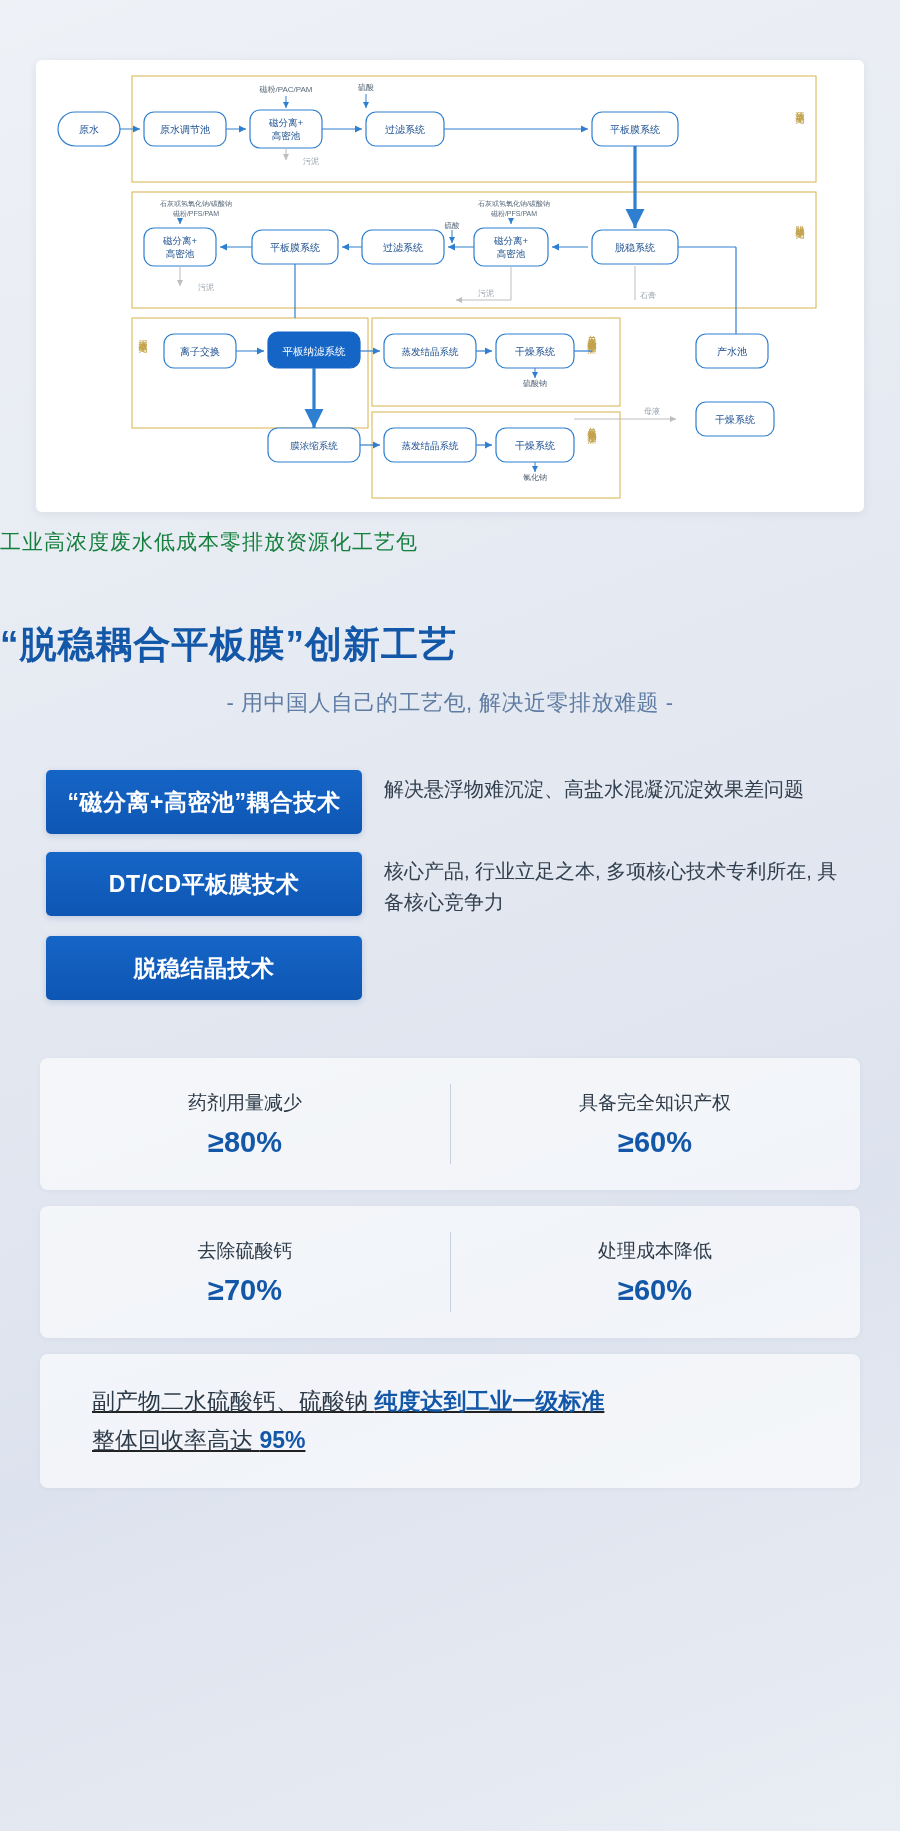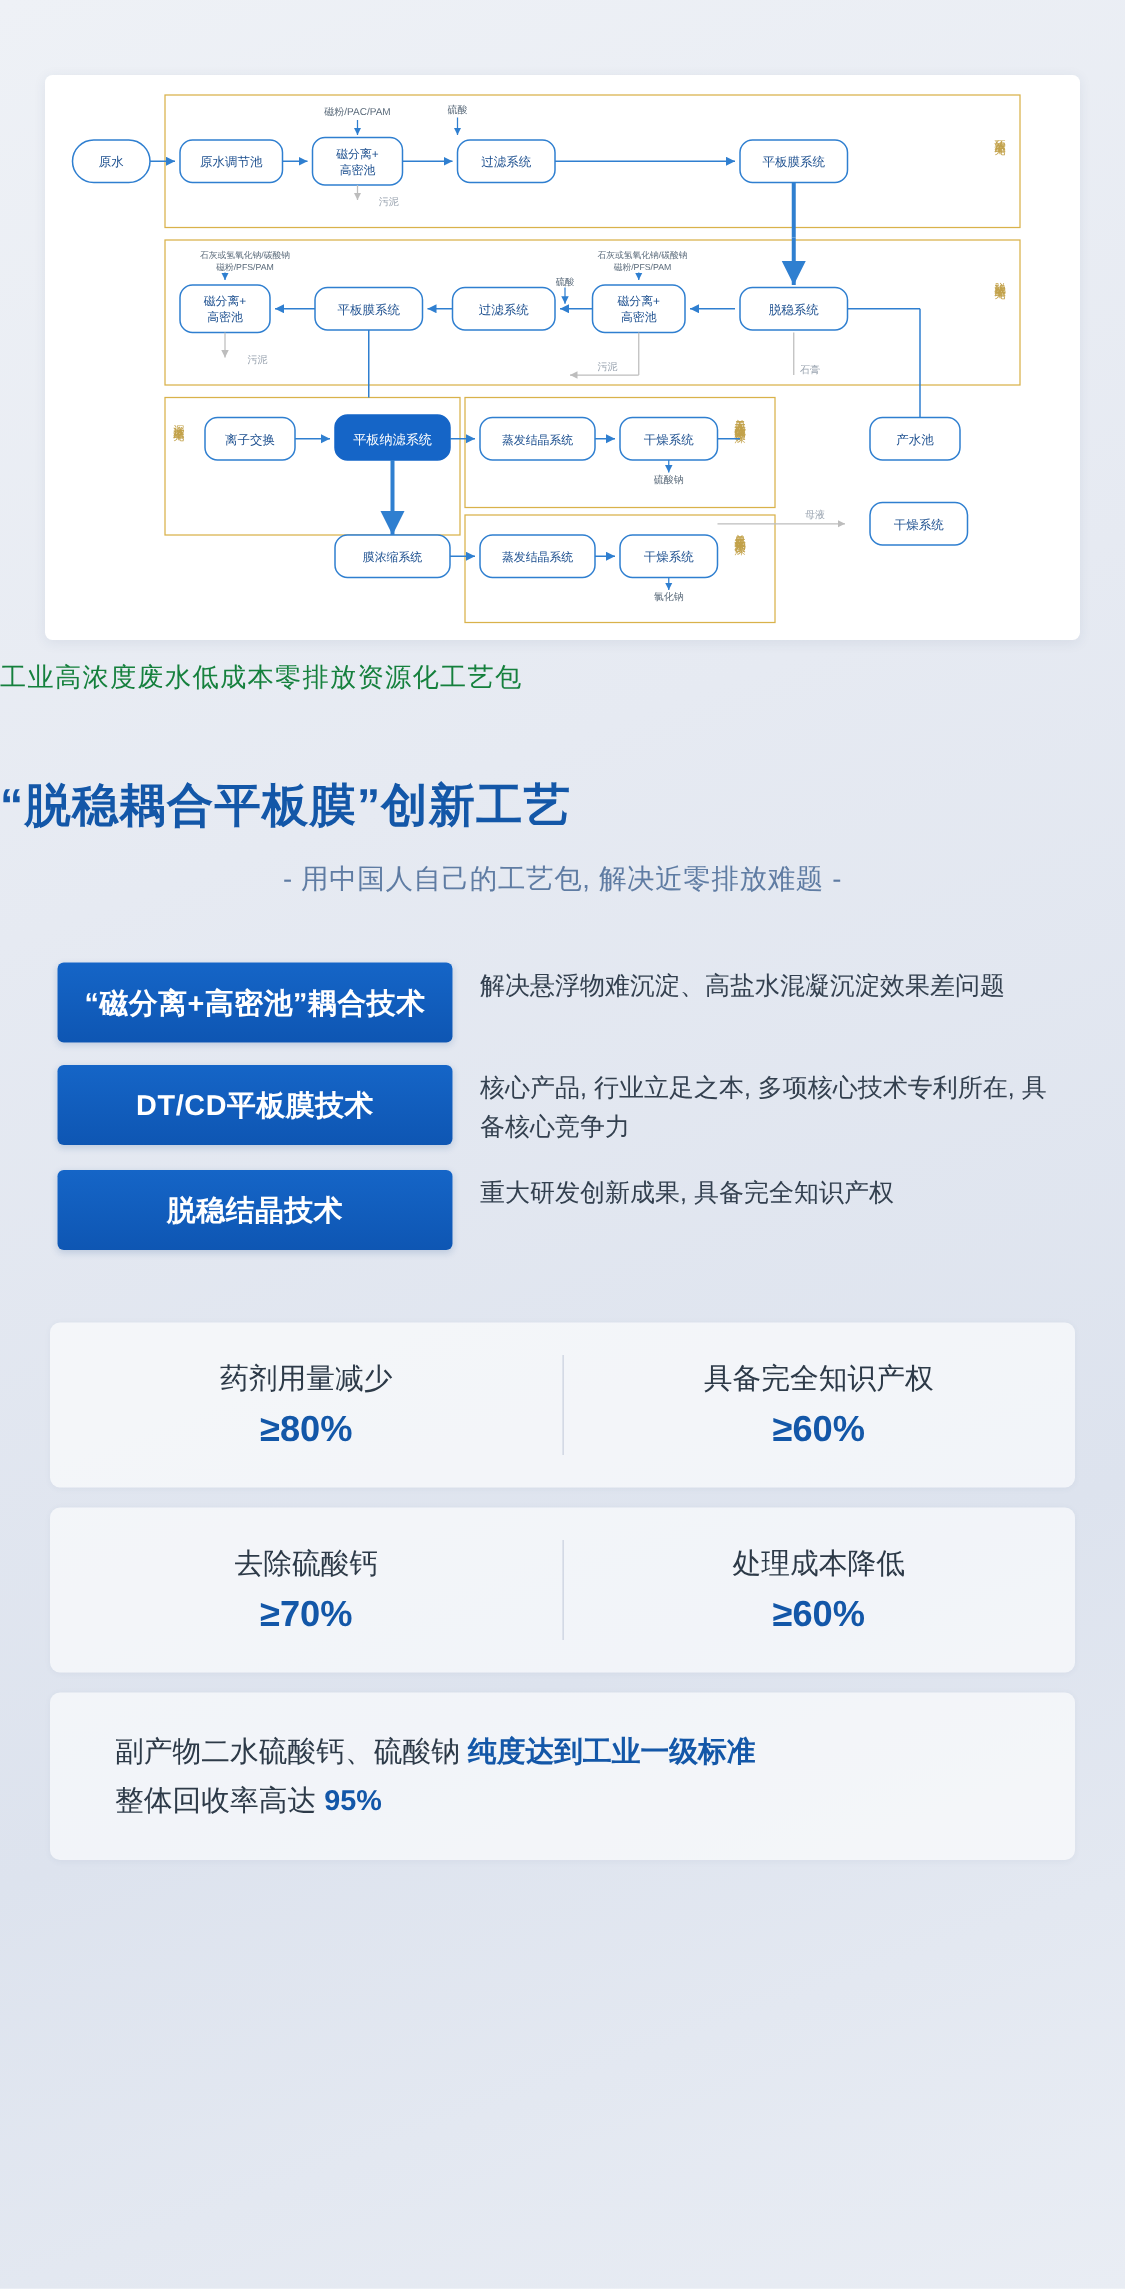--- a/index.html
+++ b/index.html
@@ -118,35 +118,36 @@
     position: relative;
   }
   .stat-cell + .stat-cell::before {
     content: "";
     position: absolute;
     left: 0; top: 26px; bottom: 26px;
     width: 1px;
     background: rgba(150,165,190,0.45);
   }
   .stat-label {
-    font-size: 23px;
+    font-size: 19px;
     color: #2d3a48;
     margin-bottom: 10px;
   }
   .stat-value {
     font-size: 29px;
     font-weight: bold;
     color: #1357a8;
   }
 
   .note-card {
     background: rgba(255,255,255,0.62);
     border-radius: 8px;
     padding: 28px 0 28px 52px;
     box-shadow: 0 1px 5px rgba(60,80,120,0.05);
+    text-decoration: underline;
   }
   .note-line {
     font-size: 23px;
     color: #2d3a48;
     line-height: 1.7;
   }
   .note-em {
     color: #1357a8;
     font-weight: bold;
   }
@@ -314,21 +315,20 @@
   <div class="tech-row">
     <div class="tech-badge">“磁分离+高密池”耦合技术</div>
     <div class="tech-desc">解决悬浮物难沉淀、高盐水混凝沉淀效果差问题</div>
   </div>
   <div class="tech-row">
     <div class="tech-badge">DT/CD平板膜技术</div>
     <div class="tech-desc">核心产品, 行业立足之本, 多项核心技术专利所在, 具备核心竞争力</div>
   </div>
   <div class="tech-row">
     <div class="tech-badge">脱稳结晶技术</div>
-    <div class="tech-desc">重大研发创新成果, 具备完全知识产权</div>
   </div>
 </div>
 
 <div class="stats">
   <div class="stat-card">
     <div class="stat-cell">
       <div class="stat-label">药剂用量减少</div>
       <div class="stat-value">≥80%</div>
     </div>
     <div class="stat-cell">

